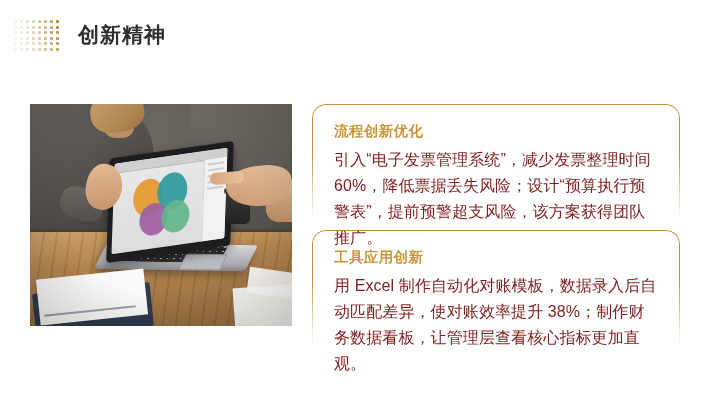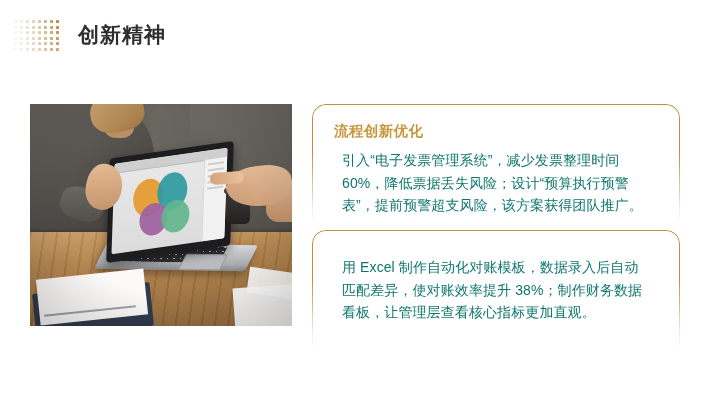--- a/index.html
+++ b/index.html
@@ -266,24 +266,24 @@
   }
   .card-heading {
     font-size: 14.5px;
     font-weight: 700;
     color: #c8963c;
     letter-spacing: .4px;
     margin: 0 0 6px 0;
     line-height: 1.3;
   }
   .card-text {
-    font-size: 14px;
-    color: #0f766e;
+    font-size: 16px;
+    color: #7f1d1d;
     line-height: 1.62;
-    margin: 8px;
+    margin: 0;
     letter-spacing: .1px;
   }
 </style>
 </head>
 <body>
 
 <div id="slide">
 
   <div id="dot-grid">
       <span style="opacity: 0.1; background: rgb(185, 144, 76);"></span>
@@ -389,17 +389,18 @@
     <div class="card-frame"></div>
     <div class="card-body">
       <div class="card-heading">流程创新优化</div>
       <div class="card-text">引入“电子发票管理系统”，减少发票整理时间 60%，降低票据丢失风险；设计“预算执行预警表”，提前预警超支风险，该方案获得团队推广。</div>
     </div>
   </div>
 
   <div class="info-card" id="card-2">
     <div class="card-frame"></div>
     <div class="card-body">
+      <div class="card-heading">工具应用创新</div>
       <div class="card-text">用 Excel 制作自动化对账模板，数据录入后自动匹配差异，使对账效率提升 38%；制作财务数据看板，让管理层查看核心指标更加直观。</div>
     </div>
   </div>
 
 </div>
 
 </body></html>

